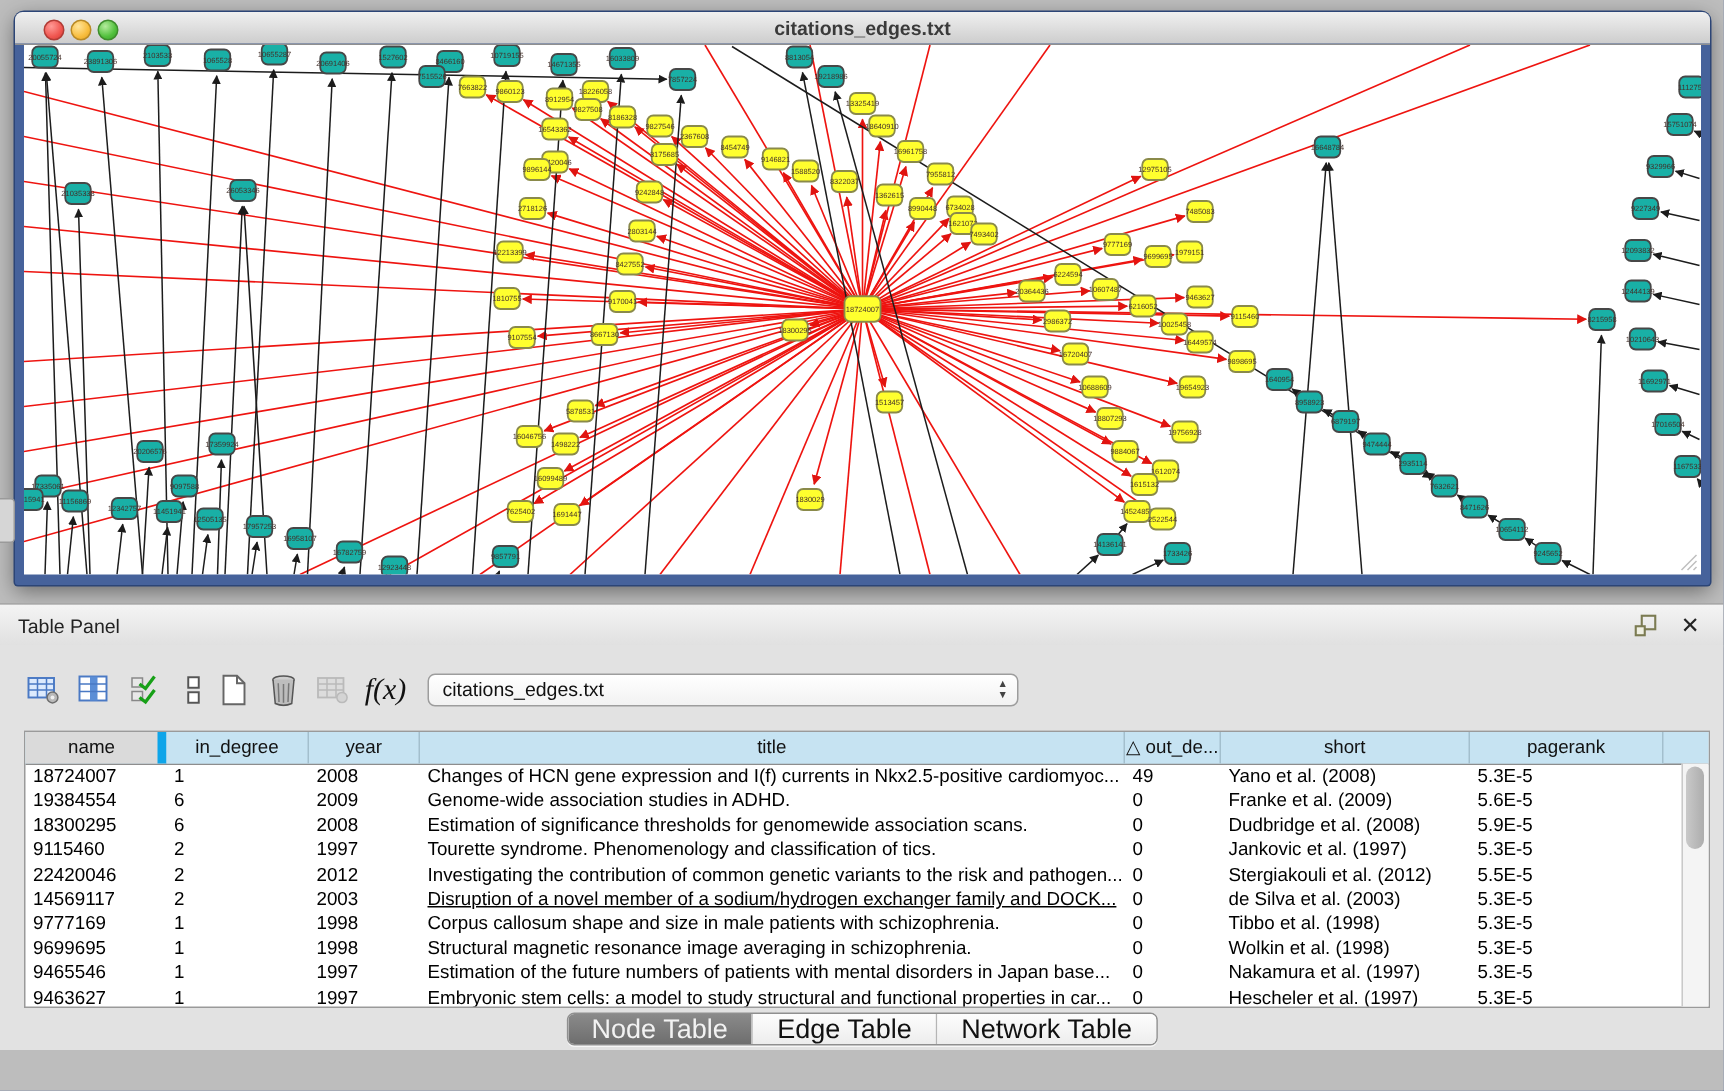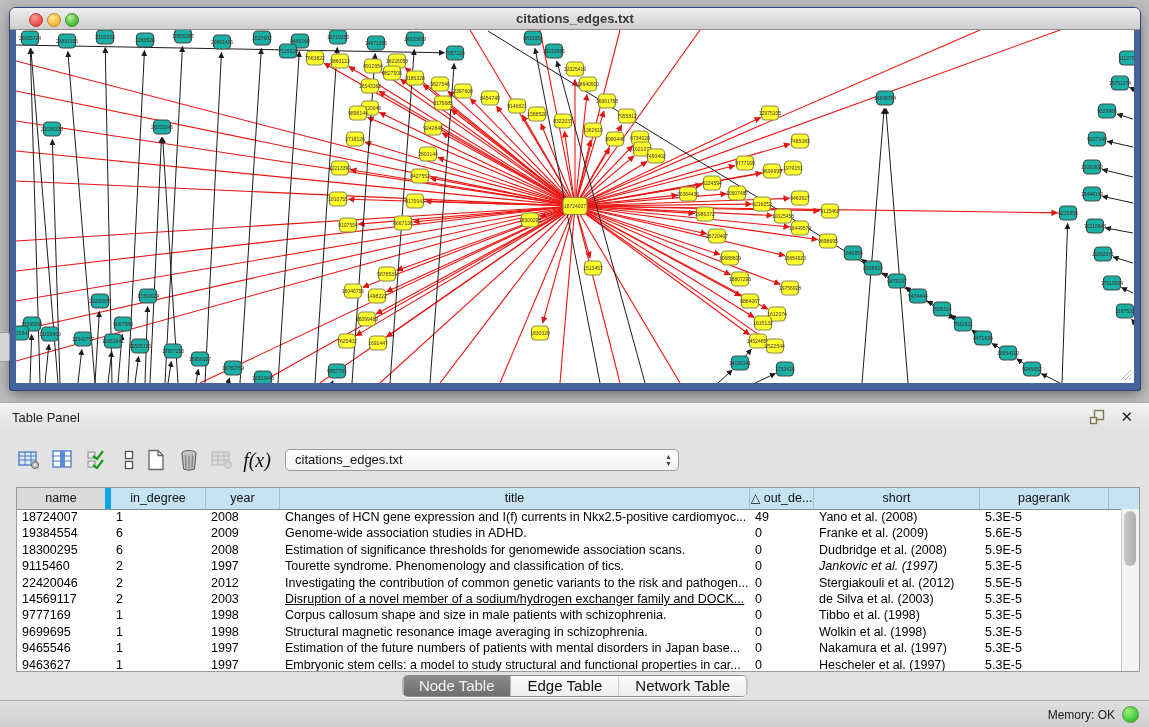--- a/index.html
+++ b/index.html
@@ -45,21 +45,21 @@
   #tbody{position:absolute;left:0;top:21px;right:30px;bottom:0;overflow:hidden;}
   .tr{display:flex;height:16.4px;}
   .td{font-size:12.5px;color:#000;line-height:16.4px;padding-left:5px;overflow:hidden;
       white-space:nowrap;box-sizing:border-box;}
   #vscroll{position:absolute;right:0;top:21px;width:17px;bottom:0;background:#f4f4f4;border-left:1px solid #c9c9c9;}
   #vthumb{position:absolute;left:2px;top:2px;width:12px;height:55px;background:linear-gradient(90deg,#c9c9c9,#adadad);border-radius:7px;}
   
   #tabbar{position:absolute;left:0;top:244px;width:1149px;height:26px;}
   #segs{position:absolute;left:50%;transform:translateX(-50%);top:1px;display:flex;height:20px;
         border:1px solid #8f8f8f;border-radius:5px;overflow:hidden;background:#fdfdfd;box-shadow:0 1px 0 rgba(255,255,255,.7);}
-  .seg{font-size:15px;line-height:20px;padding:0 16px;color:#111;border-right:1px solid #b5b5b5;background:linear-gradient(#fdfdfd,#ededed);}
+  .seg{font-size:18px;line-height:20px;padding:0 16px;color:#111;border-right:1px solid #b5b5b5;background:linear-gradient(#fdfdfd,#ededed);}
   .seg:last-child{border-right:none;}
   .seg.sel{background:linear-gradient(#8a8a8a,#6e6e6e);color:#f2f2f2;}
   
   #statusbar{position:absolute;left:0;top:700px;width:1149px;height:27px;background:linear-gradient(#dedede,#cfcfcf);border-top:1px solid #aaaaaa;}
   #mem{position:absolute;right:34px;top:7px;font-size:12px;color:#222;}
   #memdot{position:absolute;right:10px;top:5px;width:15px;height:15px;border-radius:50%;
         background:radial-gradient(circle at 35% 30%,#9ff07e,#3ecb38 65%,#2da428);border:1px solid #5a8f4d;}
   
   #side-tab{position:absolute;left:0;top:332px;width:9px;height:28px;background:#d6d6d6;border:1px solid #9a9a9a;border-left:none;border-radius:0 3px 3px 0;}
 </style>
@@ -602,21 +602,21 @@
             <div class="td" style="width: 64px;">0</div>
             <div class="td" style="width: 166px;">Dudbridge et al. (2008)</div>
             <div class="td" style="width: 129px;">5.9E-5</div>
           </div>
           <div class="tr">
             <div class="td" style="width: 94px;">9115460</div>
             <div class="td" style="width: 95px;">2</div>
             <div class="td" style="width: 74px;">1997</div>
             <div class="td" style="width: 470px;">Tourette syndrome. Phenomenology and classification of tics.</div>
             <div class="td" style="width: 64px;">0</div>
-            <div class="td" style="width: 166px; font-style: italic;">Jankovic et al. (1997)</div>
+            <div class="td" style="width: 166px;">Jankovic et al. (1997)</div>
             <div class="td" style="width: 129px;">5.3E-5</div>
           </div>
           <div class="tr">
             <div class="td" style="width: 94px;">22420046</div>
             <div class="td" style="width: 95px;">2</div>
             <div class="td" style="width: 74px;">2012</div>
             <div class="td" style="width: 470px;">Investigating the contribution of common genetic variants to the risk and pathogen...</div>
             <div class="td" style="width: 64px;">0</div>
             <div class="td" style="width: 166px;">Stergiakouli et al. (2012)</div>
             <div class="td" style="width: 129px;">5.5E-5</div>
@@ -674,18 +674,14 @@
 
     <div id="tabbar">
       <div id="segs">
           <div class="seg sel">Node Table</div>
           <div class="seg">Edge Table</div>
           <div class="seg">Network Table</div>
         </div>
     </div>
   </div>
 
-  <div id="statusbar">
-    <span id="mem">Memory: OK</span>
-    <span id="memdot"></span>
-  </div>
 
 </div>
 
 </body></html>

